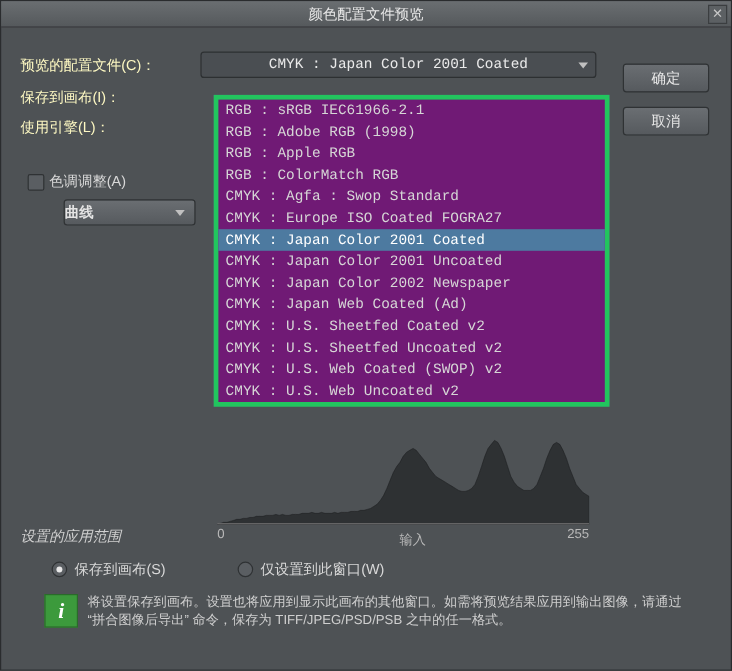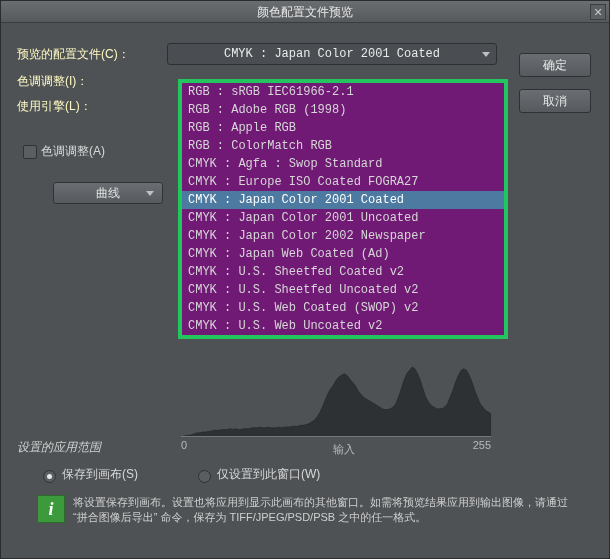--- a/index.html
+++ b/index.html
@@ -133,30 +133,31 @@
     gap: 4px;
   }
   .check {
     width: 14px; height: 14px;
     border: 1px solid #2f3234;
     background: #5a5e62;
     border-radius: 2px;
   }
   .sub-dropdown {
     margin-left: 36px;
-    margin-top: 22px;
+    margin-top: 6px;
     width: 110px;
     height: 22px;
     background: linear-gradient(#6a6e72, #565a5e);
     border: 1px solid #2f3234;
     border-radius: 3px;
     line-height: 20px;
-    text-align: center;
+    text-align: left;
     color: #e4e4e4;
     position: relative;
+    font-weight: bold;
   }
   .sub-dropdown .arrow {
     position: absolute;
     right: 8px; top: 8px;
     width: 0; height: 0;
     border-left: 4px solid transparent;
     border-right: 4px solid transparent;
     border-top: 5px solid #c0c0c0;
   }
   .histogram-area {
@@ -192,21 +193,21 @@
     margin-bottom: 10px;
     font-style: italic;
   }
   .radio-row {
     display: flex;
     gap: 60px;
     margin-left: 26px;
   }
   .radio-item {
     display: flex;
-    align-items: flex-end;
+    align-items: center;
     gap: 6px;
   }
   .radio-outer {
     width: 13px; height: 13px;
     border-radius: 50%;
     border: 1px solid #2f3234;
     background: #5a5e62;
     display: flex;
     align-items: center;
     justify-content: center;
@@ -270,21 +271,21 @@
 
     <div class="label-row" style="margin-top:8px;">
       <div class="row-label">预览的配置文件(C)：</div>
       <div class="dropdown open">
         <span>CMYK : Japan Color 2001 Coated</span>
         <div class="arrow"></div>
       </div>
     </div>
 
     <div class="label-row" style="margin-top:8px;">
-      <div class="row-label">色调调整(I)：</div>
+      <div class="row-label">保存到画布(I)：</div>
     </div>
 
     <div class="label-row" style="margin-top:8px;">
       <div class="row-label">使用引擎(L)：</div>
     </div>
 
     <div class="dropdown-list" id="profile-list">
         <div class="dropdown-item">RGB : sRGB IEC61966-2.1</div>
         <div class="dropdown-item">RGB : Adobe RGB (1998)</div>
         <div class="dropdown-item">RGB : Apple RGB</div>

